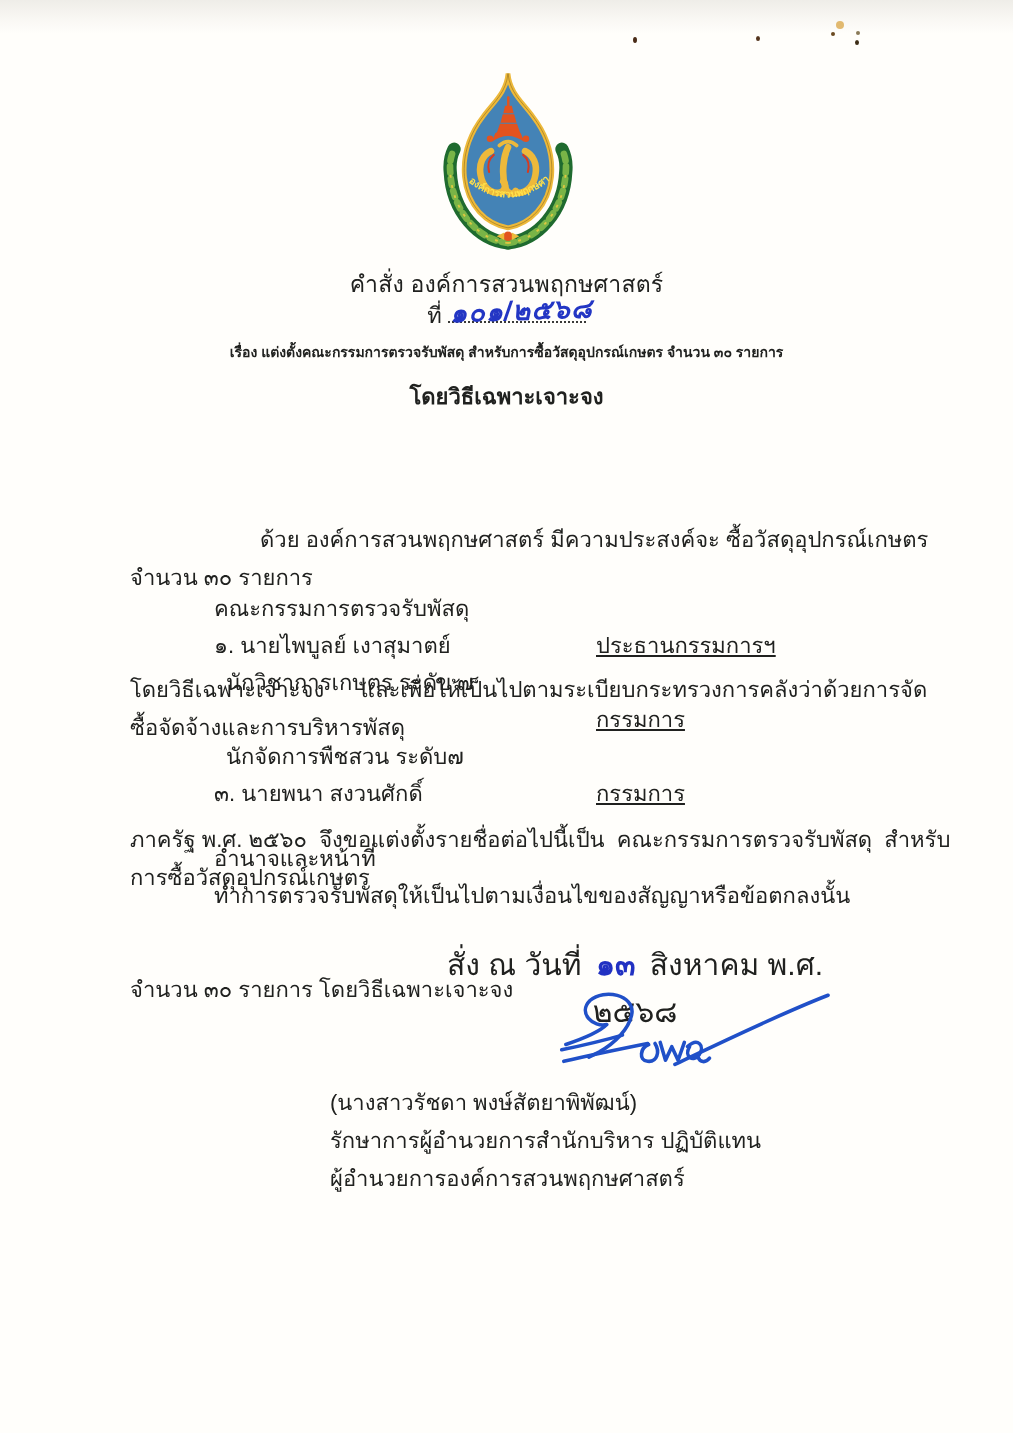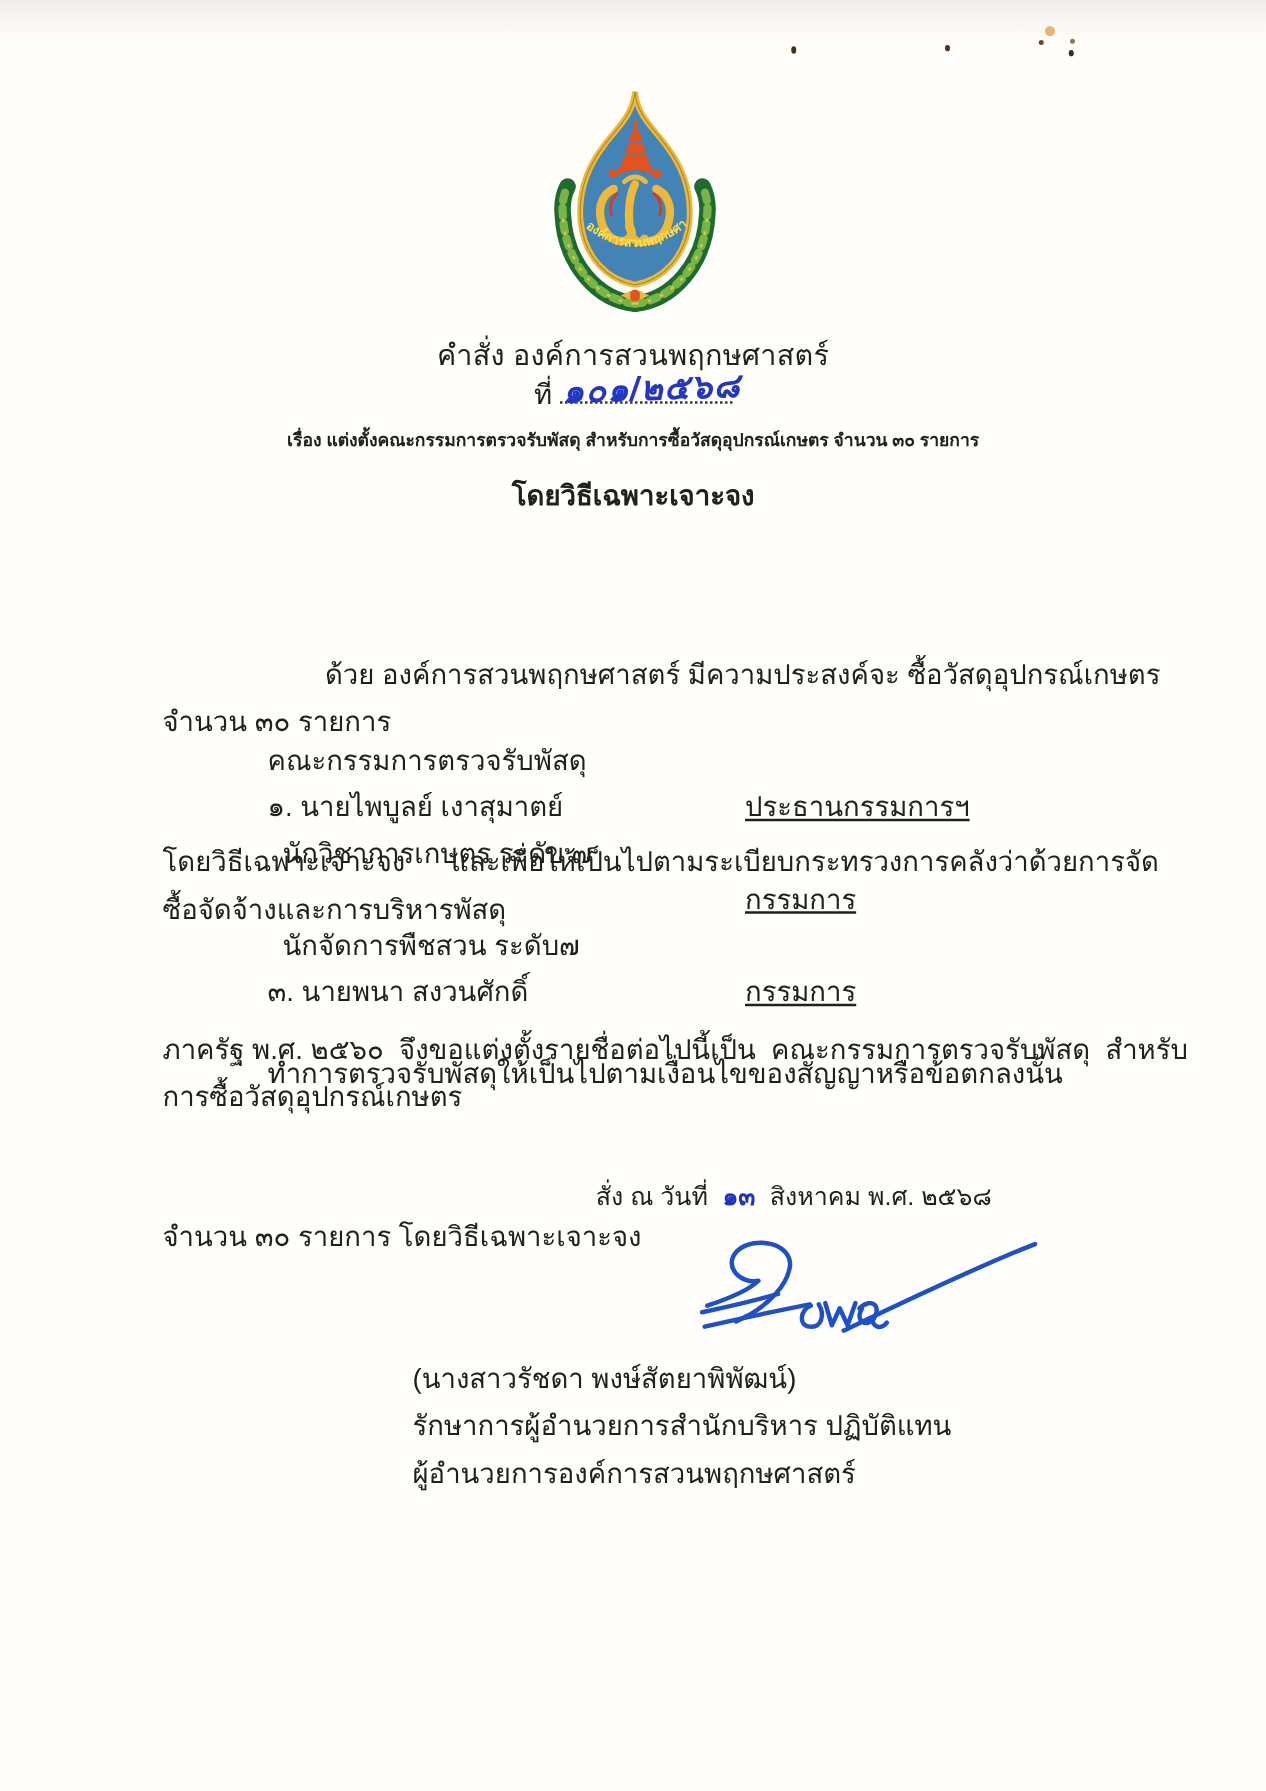--- a/index.html
+++ b/index.html
@@ -54,21 +54,21 @@
   .row { position:relative; height:37px; }
   .row .name { position:absolute; left:118px; white-space:nowrap; }
   .row .sub  { position:absolute; left:130px; white-space:nowrap; }
   .row .role { position:absolute; left:500px; white-space:nowrap;text-decoration:underline; }
   .row .head { position:absolute; left:118px; white-space:nowrap;text-align:right; }
 
   .duties { position:absolute; left:214px; top:840px; font-size:22px; line-height:37px; }
 
   .date-line {
     position:absolute; left:420px; top:941px; width:430px;
-    text-align:center; font-size:20px;
+    text-align:center; font-size:30px;
   }
   .date-line .day { color:#2131c2; font-weight:700; padding:0 6px; }
 
   .signature-wrap { position:absolute; left:548px; top:990px; width:300px; height:86px; }
 
   .signer-block {
     position:absolute; left:330px; top:1084px; width:520px;
     text-align:left; font-size:22px; line-height:38px;
   }
   .signer-block .nm { margin-bottom:0; }
@@ -167,20 +167,21 @@
     <div class="row">
         <span class="sub">นักจัดการพืชสวน ระดับ๗</span>
       </div>
     <div class="row">
       <span class="name">๓. นายพนา สงวนศักดิ์</span>
       <span class="role">กรรมการ</span>
     </div>
   </div>
 
   <div class="duties">
+    <div>อำนาจและหน้าที่</div>
     <div>ทำการตรวจรับพัสดุให้เป็นไปตามเงื่อนไขของสัญญาหรือข้อตกลงนั้น</div>
   </div>
 
   <div class="date-line">
     <span>สั่ง ณ วันที่</span>
     <span class="day">๑๓</span>
     <span>สิงหาคม พ.ศ. ๒๕๖๘</span>
   </div>
 
   <div class="signature-wrap">

